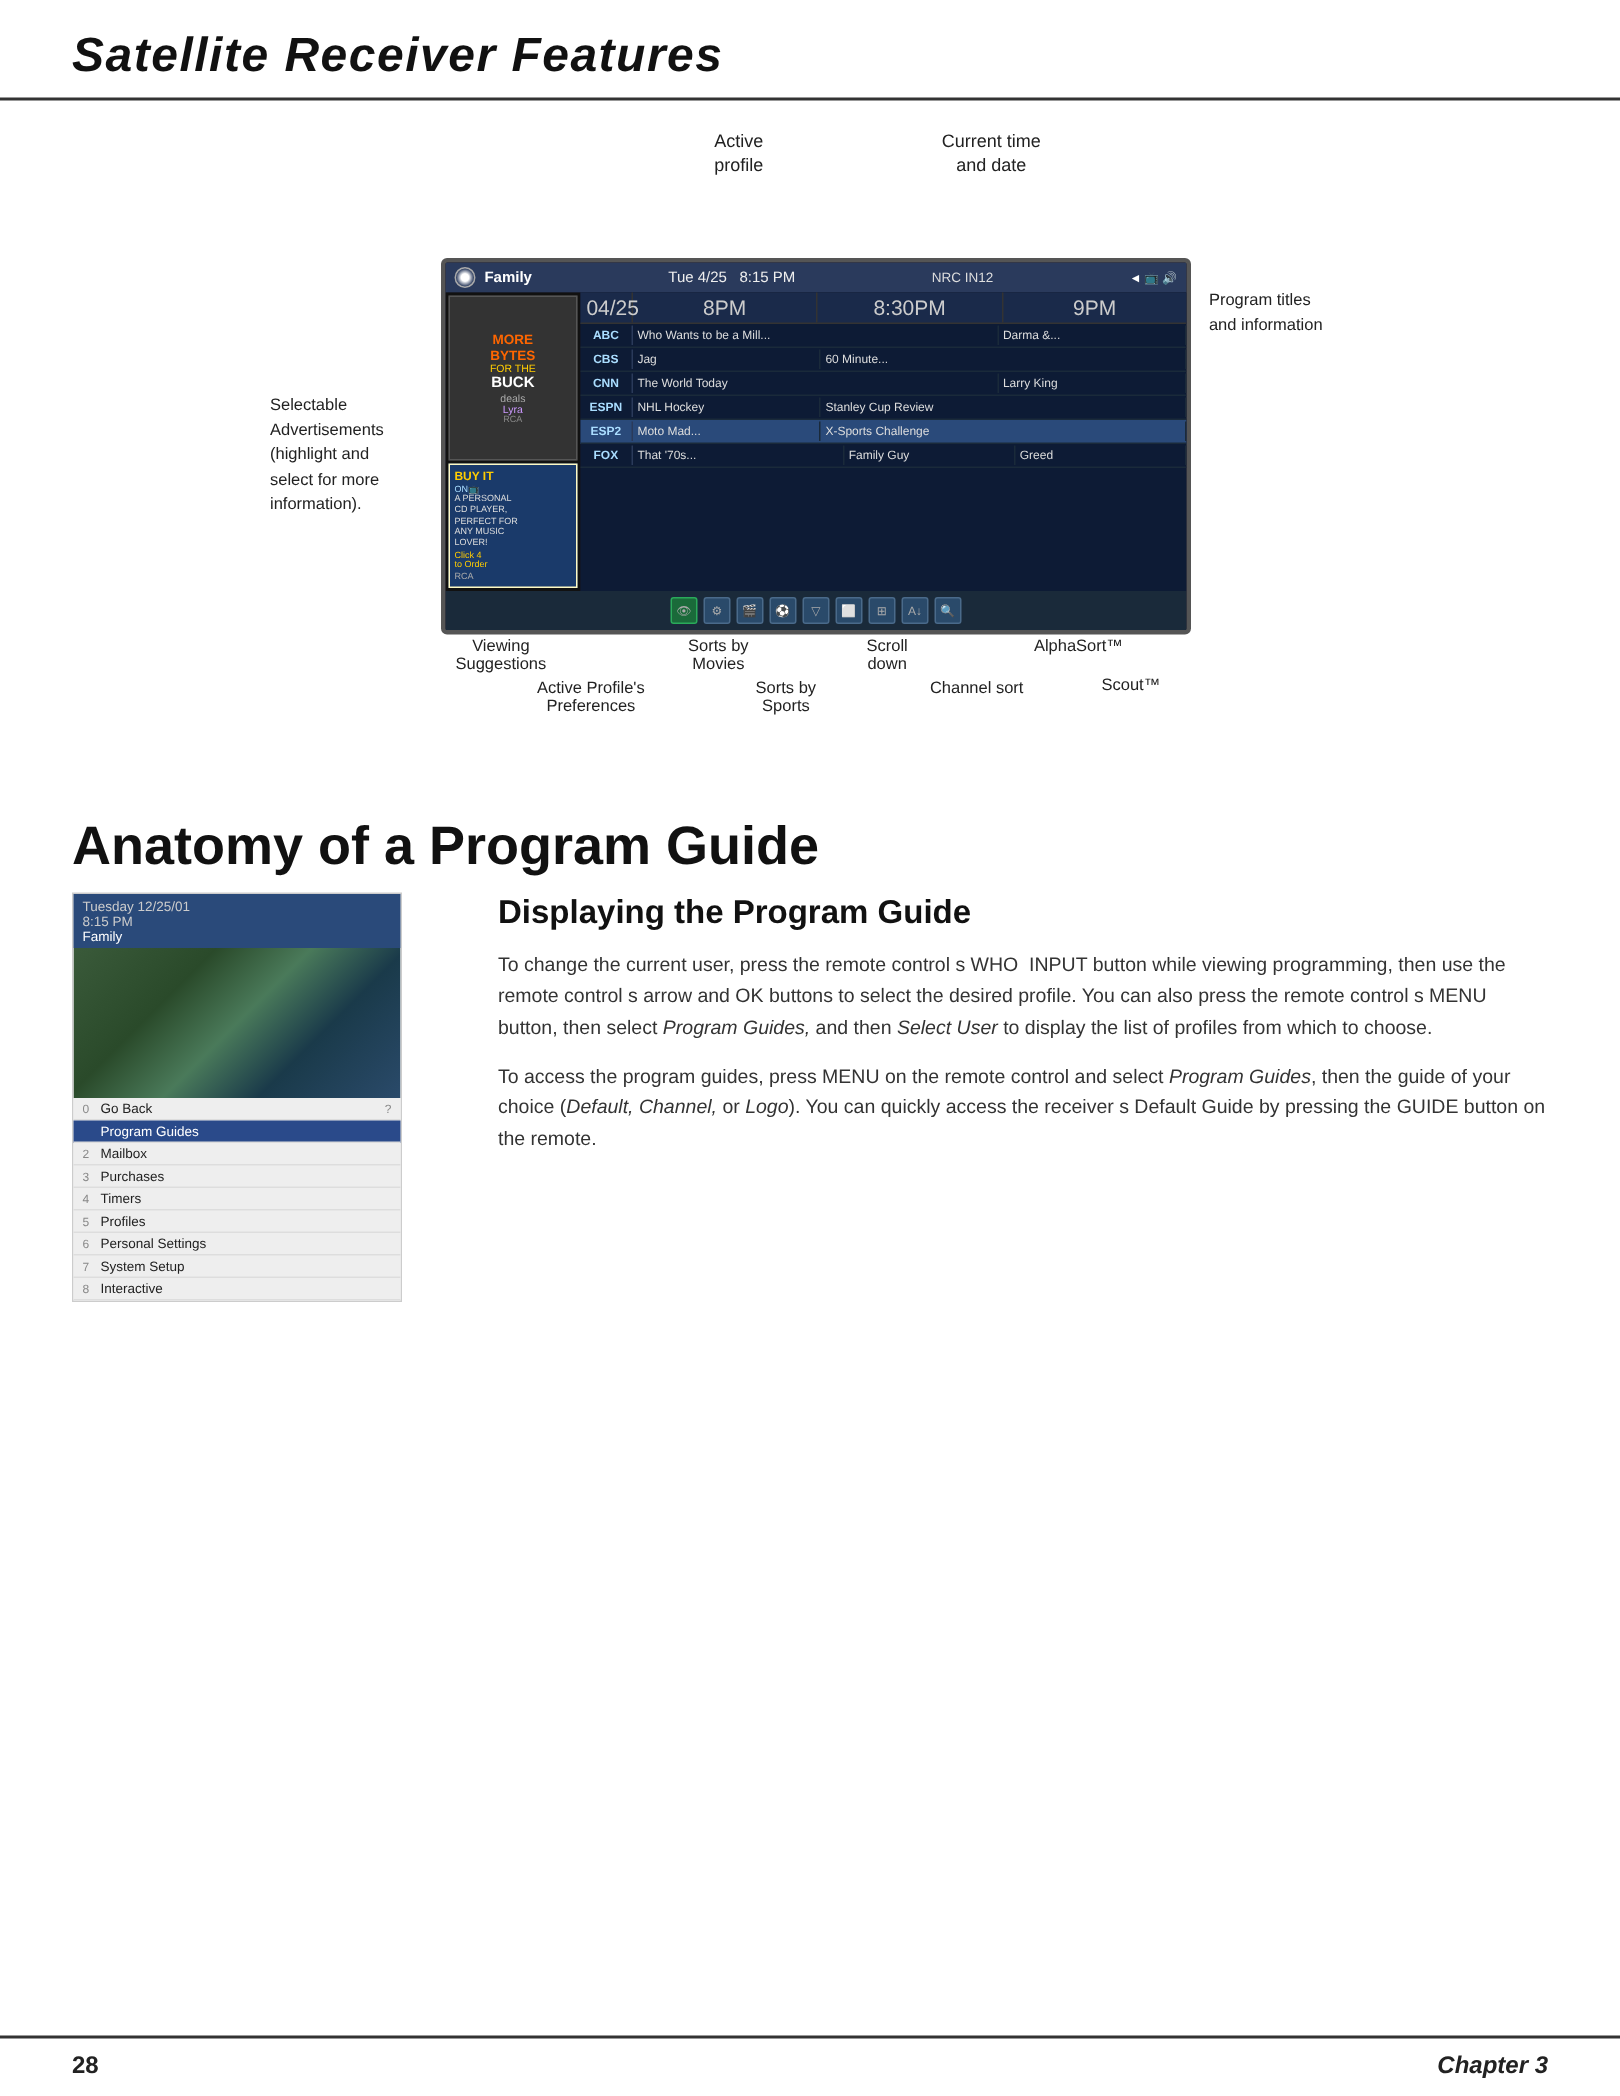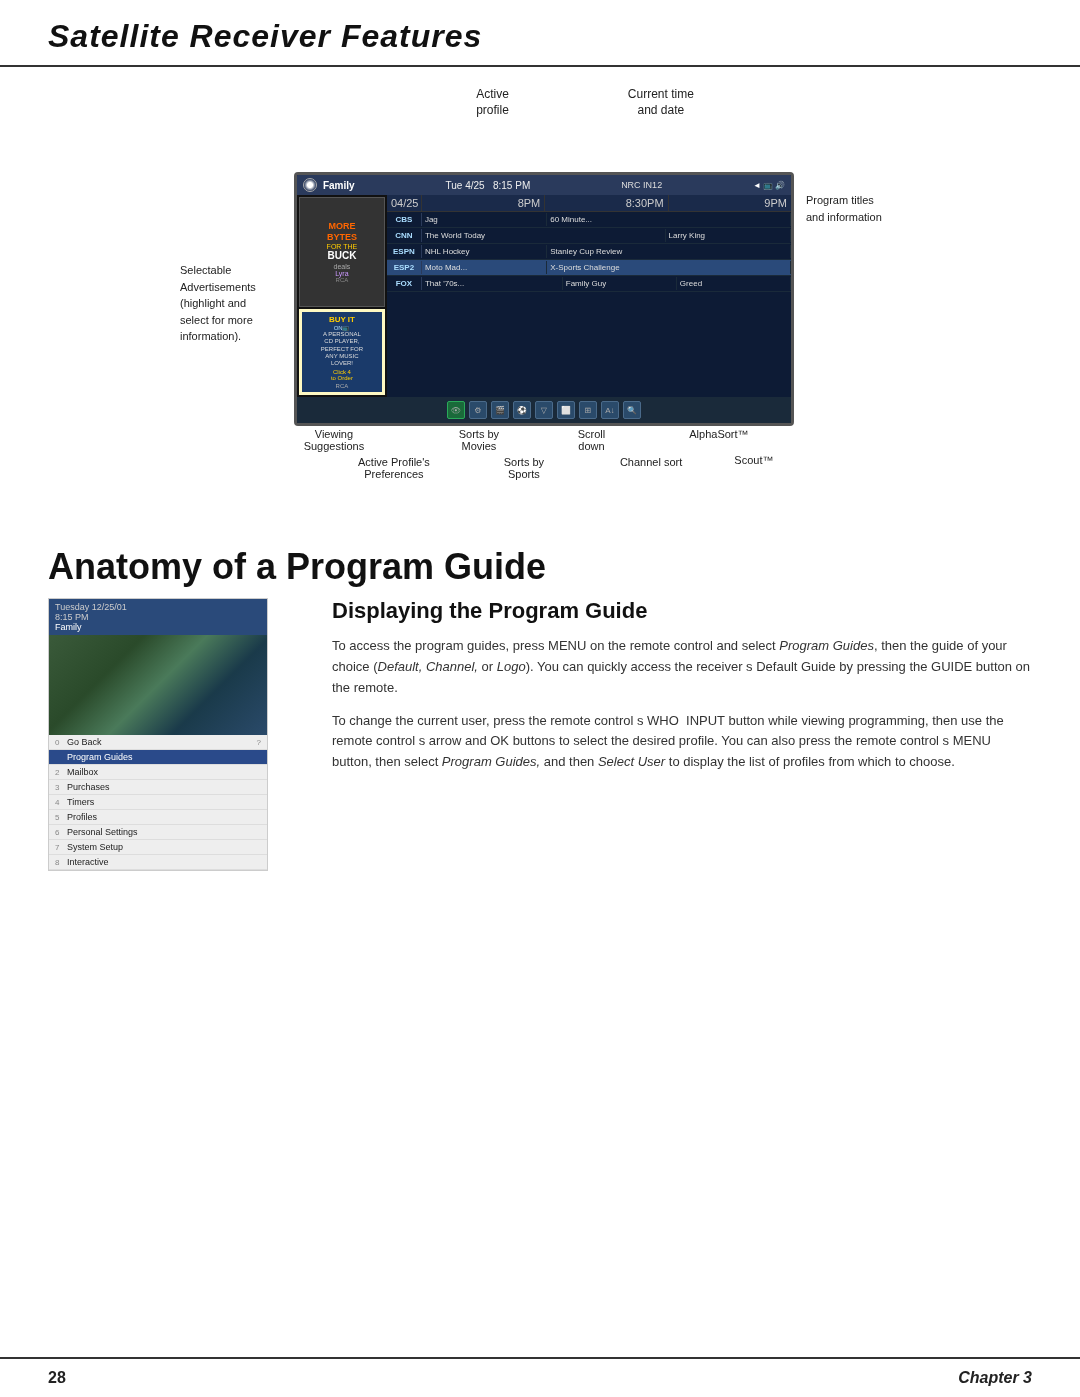--- a/index.html
+++ b/index.html
@@ -117,42 +117,41 @@
       font-weight: bold;
       color: #ff6600;
       line-height: 1.2;
     }
     .tv-ad-main .buck-text { font-size: 7px; color: #ffcc00; }
     .tv-ad-buy {
       background: #1a3a6a;
       padding: 3px;
       font-size: 7px;
       color: #fff;
-      text-align: center;
-      border: 3px solid #fef9c3;
+      border: 1px solid #fef9c3;
     }
     .tv-ad-buy .buy-it { font-size: 8px; font-weight: bold; color: #ffcc00; }
 
     .tv-guide {
       flex: 1;
       background: #0d1b35;
     }
 
     .tv-guide-header {
       display: flex;
       background: #1a2a4a;
       border-bottom: 1px solid #333;
     }
     .tv-guide-header .time-cell {
-      font-size: 11px;
+      font-size: 14px;
       padding: 2px 4px;
       color: #ccc;
       border-right: 1px solid #333;
       flex: 1;
-      text-align: right;
+      text-align: center;
     }
     .tv-guide-header .time-cell:first-child { width: 35px; flex: none; }
 
     .tv-guide-row {
       display: flex;
       border-bottom: 1px solid #1a2a3a;
       min-height: 16px;
       align-items: center;
     }
     .tv-guide-row.highlighted { background: #2a4a7a; }
@@ -411,20 +410,25 @@
               <div class="tv-guide">
 
                 <div class="tv-guide-header">
                   <div class="time-cell" style="width:35px; flex:none;">04/25</div>
                   <div class="time-cell">8PM</div>
                   <div class="time-cell">8:30PM</div>
                   <div class="time-cell" style="border-right:none;">9PM</div>
                 </div>
 
                 <div class="tv-guide-row">
+                  <div class="channel-name">ABC</div>
+                  <div class="show-cell wide">Who Wants to be a Mill...</div>
+                  <div class="show-cell medium">Darma &amp;...</div>
+                </div>
+                <div class="tv-guide-row">
                   <div class="channel-name">CBS</div>
                   <div class="show-cell medium">Jag</div>
                   <div class="show-cell wide">60 Minute...</div>
                 </div>
                 <div class="tv-guide-row">
                   <div class="channel-name">CNN</div>
                   <div class="show-cell wide">The World Today</div>
                   <div class="show-cell medium">Larry King</div>
                 </div>
                 <div class="tv-guide-row">
@@ -536,24 +540,24 @@
               <span class="item-num">8</span>
               <span>Interactive</span>
             </div>
           </div>
         </div>
       </div>
 
       <div class="right-col">
         <h3 class="display-guide-title">Displaying the Program Guide</h3>
         <p class="body-text">
-          To access the program guides, press MENU on the remote control and select <em>Program Guides</em>, then the guide of your choice (<em>Default, Channel,</em> or <em>Logo</em>). You can quickly access the receiver s Default Guide by pressing the GUIDE button on the remote.
+          To change the current user, press the remote control s WHO&nbsp; INPUT button while viewing programming, then use the remote control s arrow and OK buttons to select the desired profile. You can also press the remote control s MENU button, then select <em>Program Guides,</em> and then <em>Select User</em> to display the list of profiles from which to choose.
         </p>
         <p class="body-text">
-          To change the current user, press the remote control s WHO&nbsp; INPUT button while viewing programming, then use the remote control s arrow and OK buttons to select the desired profile. You can also press the remote control s MENU button, then select <em>Program Guides,</em> and then <em>Select User</em> to display the list of profiles from which to choose.
+          To access the program guides, press MENU on the remote control and select <em>Program Guides</em>, then the guide of your choice (<em>Default, Channel,</em> or <em>Logo</em>). You can quickly access the receiver s Default Guide by pressing the GUIDE button on the remote.
         </p>
       </div>
     </div>
   </div>
 
 </div>
 
 <div class="page-footer">
   <span class="page-num">28</span>
   <span class="chapter-label">Chapter 3</span>

